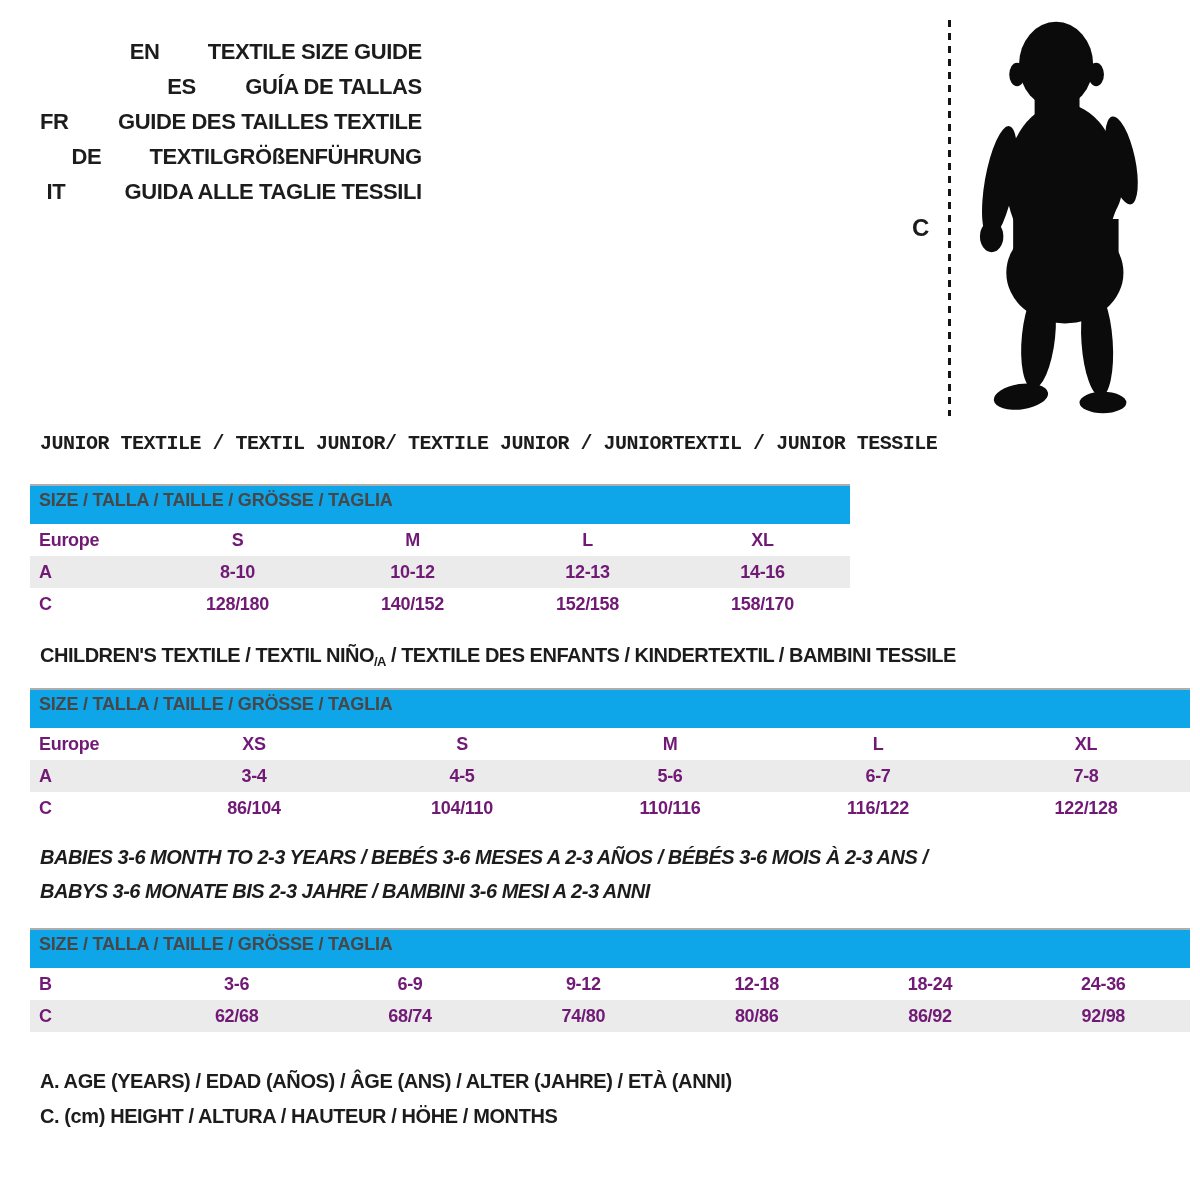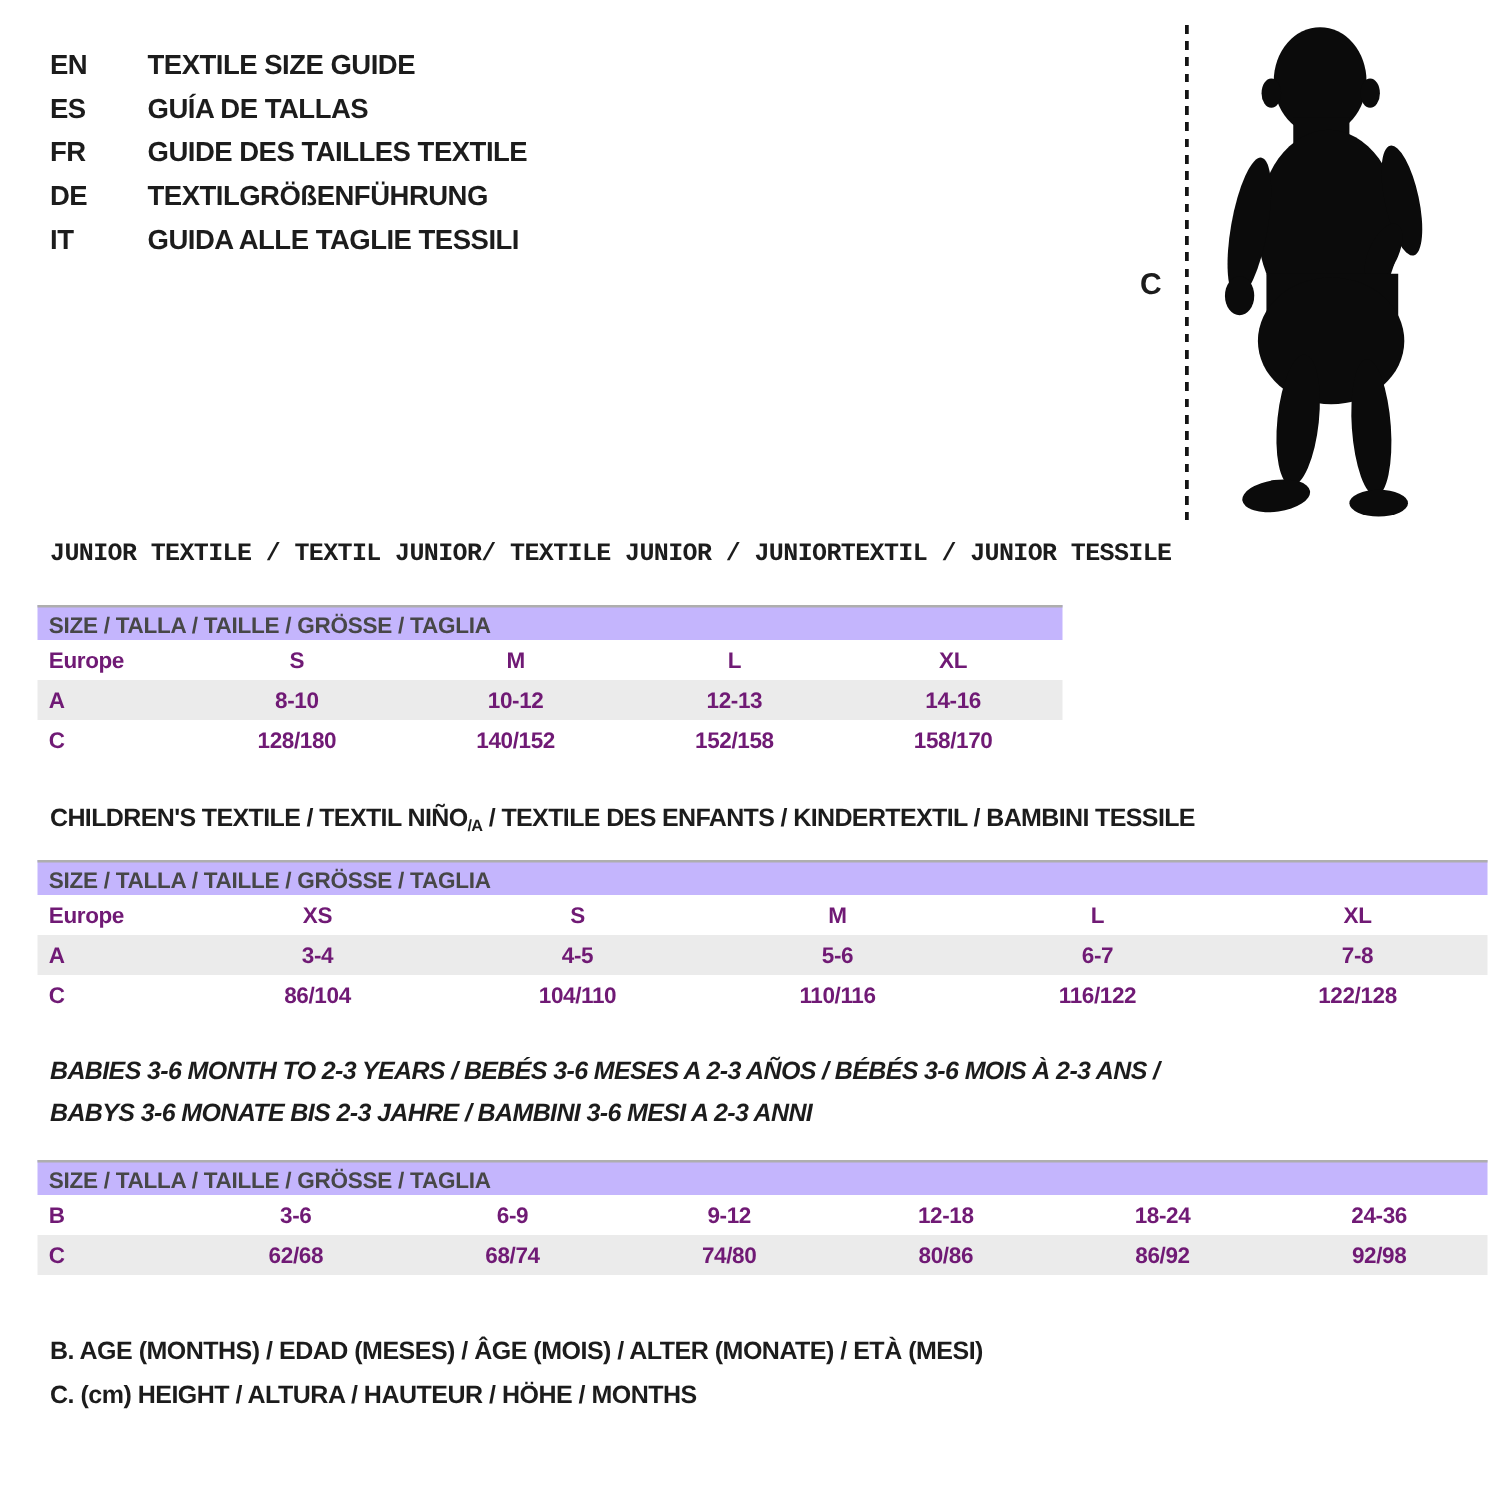--- a/index.html
+++ b/index.html
@@ -2,21 +2,21 @@
 <html><head>
 <meta charset="utf-8">
 <style>
   html,body{margin:0;padding:0;background:#fff;}
   .canvas{
     position:relative;width:1200px;height:1200px;background:#ffffff;overflow:hidden;
     font-family:"Liberation Sans",sans-serif;color:#1c1c1c;
   }
   
   .lang-block{position:absolute;left:40px;top:34px;}
-  .lang-row{display:flex;height:35px;align-items:center;}
+  .lang-row{display:flex;height:35px;align-items:center;justify-content:flex-end;}
   .lang-code{width:78px;font-size:22px;font-weight:bold;letter-spacing:-0.4px;}
   .lang-label{font-size:22px;font-weight:bold;letter-spacing:-0.4px;white-space:nowrap;}
   
   .dash-line{
     position:absolute;left:948px;top:20px;width:3px;height:396px;
     background:repeating-linear-gradient(to bottom,#141414 0 7px,transparent 7px 13px);
   }
   .measure-label{position:absolute;left:912px;top:214px;font-size:24px;font-weight:bold;}
   .silhouette{position:absolute;left:955px;top:14px;}
   
@@ -28,21 +28,21 @@
   .title-children{top:643px;}
   .title-babies{top:840px;line-height:34px;font-style:italic;}
   .title-babies .tline{display:block;white-space:nowrap;}
   .sub-a{font-size:13px;vertical-align:-4px;font-weight:bold;}
   
   .tbl{position:absolute;left:30px;}
   .tbl-junior{top:484px;width:820px;}
   .tbl-children{top:688px;width:1160px;}
   .tbl-babies{top:928px;width:1160px;}
   .size-bar{
-    height:28px;line-height:28px;background:#c4b5fd;border-top:2px solid #aeaeae;
+    height:40px;line-height:28px;background:#0ea5e9;border-top:2px solid #aeaeae;
     color:#474747;font-weight:bold;font-size:18px;letter-spacing:-0.2px;padding-left:9px;
     box-sizing:border-box;
   }
   .trow{display:flex;height:32px;line-height:32px;font-size:18px;font-weight:bold;
     color:#701a75;letter-spacing:-0.3px;}
   .trow.alt{background:#ebebeb;}
   .cell{flex:1;text-align:center;white-space:nowrap;}
   .cell.rowlabel{flex:0 0 120px;text-align:left;padding-left:9px;box-sizing:border-box;}
   
   .legend{position:absolute;left:40px;top:1070px;}
@@ -183,17 +183,17 @@
       <span class="cell">62/68</span>
       <span class="cell">68/74</span>
       <span class="cell">74/80</span>
       <span class="cell">80/86</span>
       <span class="cell">86/92</span>
       <span class="cell">92/98</span>
     </div>
   </div>
 
   <footer class="legend">
-    <p class="legend-line">B. AGE (MONTHS) / EDAD (MESES) / ÂGE (MOIS) / ALTER (MONATE) / ETÀ (MESI)</p>
+    <p class="legend-line">A. AGE (YEARS) / EDAD (AÑOS) / ÂGE (ANS) / ALTER (JAHRE) / ETÀ (ANNI)</p>
     <p class="legend-line">C. (cm) HEIGHT / ALTURA / HAUTEUR / HÖHE / MONTHS</p>
   </footer>
 
 </div>
 
 </body></html>

